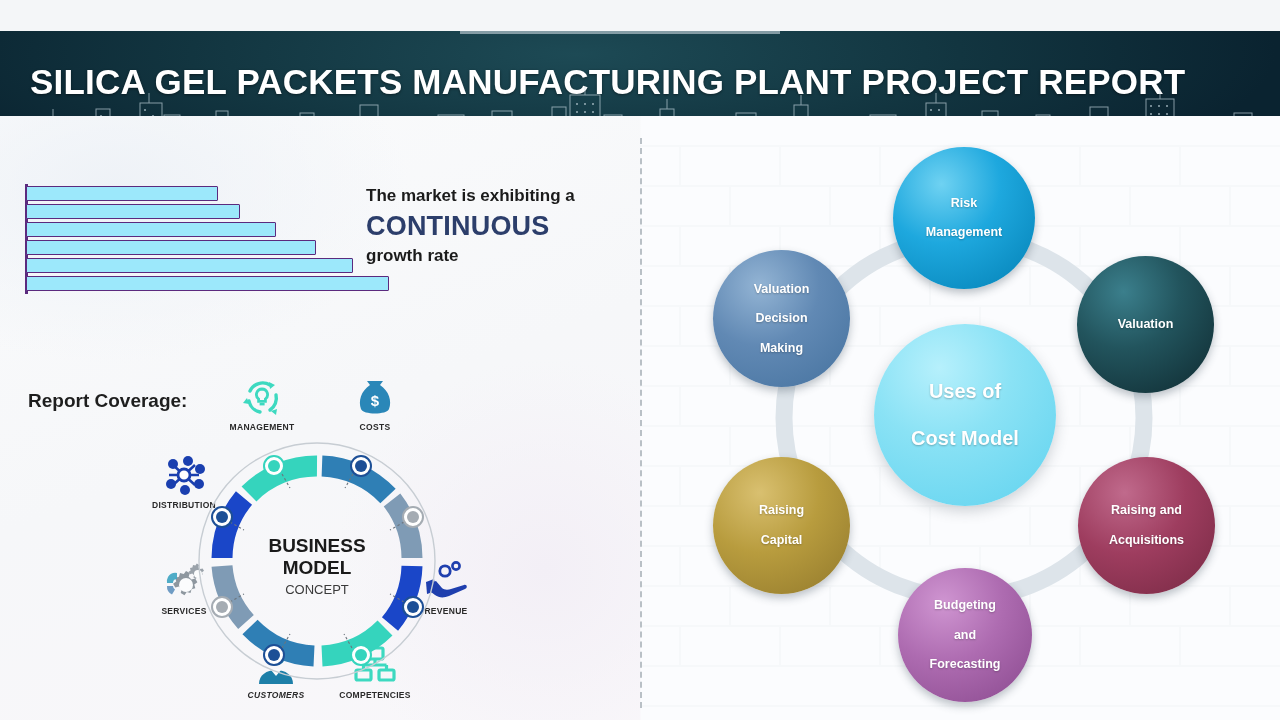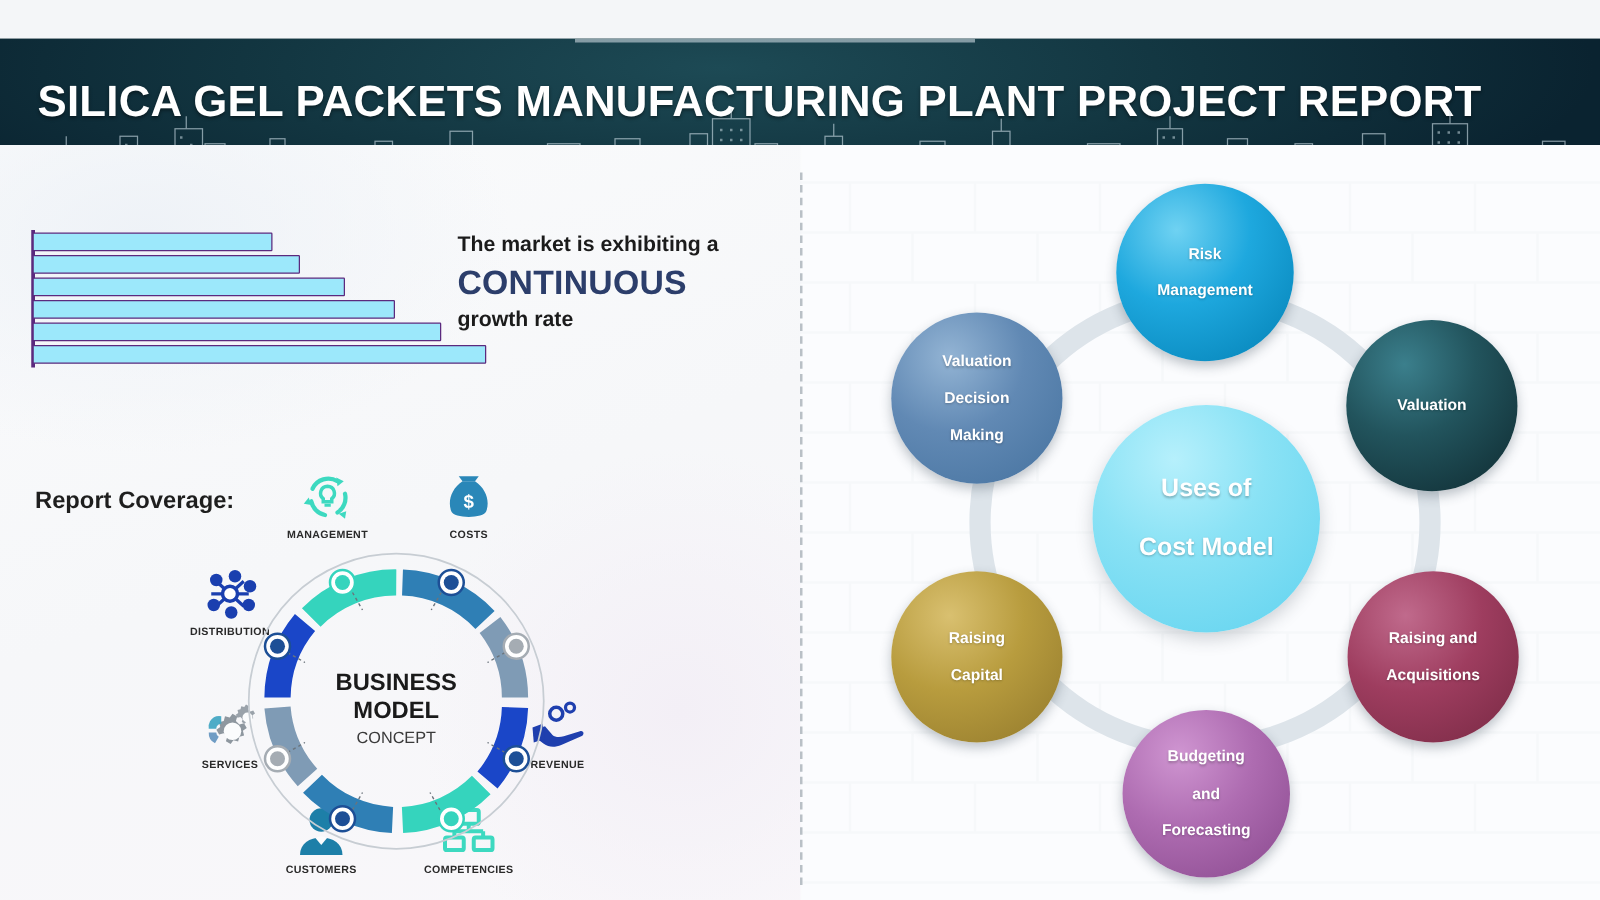--- a/index.html
+++ b/index.html
@@ -319,21 +319,21 @@
       <svg width="46" height="42" viewBox="0 0 46 42">
         <circle cx="22" cy="11" r="5.2" fill="none" stroke="#1f3fae" stroke-width="2.8"></circle>
         <circle cx="33" cy="6" r="3.6" fill="none" stroke="#1f3fae" stroke-width="2.6"></circle>
         <path d="M4 24 l9-3 6 7 c2 2 6 2 9 1 l13-4 c3-1 4 3 1 4 L26 36 c-5 2 -10 2 -14-1 L4 29 z" fill="#1f3fae"></path>
         <path d="M3 22 l8-3 2 12 -9 3 z" fill="#1f3fae"></path>
       </svg>
     </div>
     <div class="cap">REVENUE</div>
   </div>
 
-  <div class="cov" style="left:211px; top:526px;">
+  <div class="cov" style="left:230px; top:526px;font-style:italic;">
     <div class="glyph">
       <svg width="44" height="42" viewBox="0 0 44 42">
         <circle cx="22" cy="12" r="9.4" fill="#1d7fa8"></circle>
         <path d="M5 40 c0-9 7.6-14 17-14 s17 5 17 14 z" fill="#1d7fa8"></path>
         <path d="M17 26 l5 6 5-6 -5-1 z" fill="#fbfcfd"></path>
       </svg>
     </div>
     <div class="cap">CUSTOMERS</div>
   </div>
 

